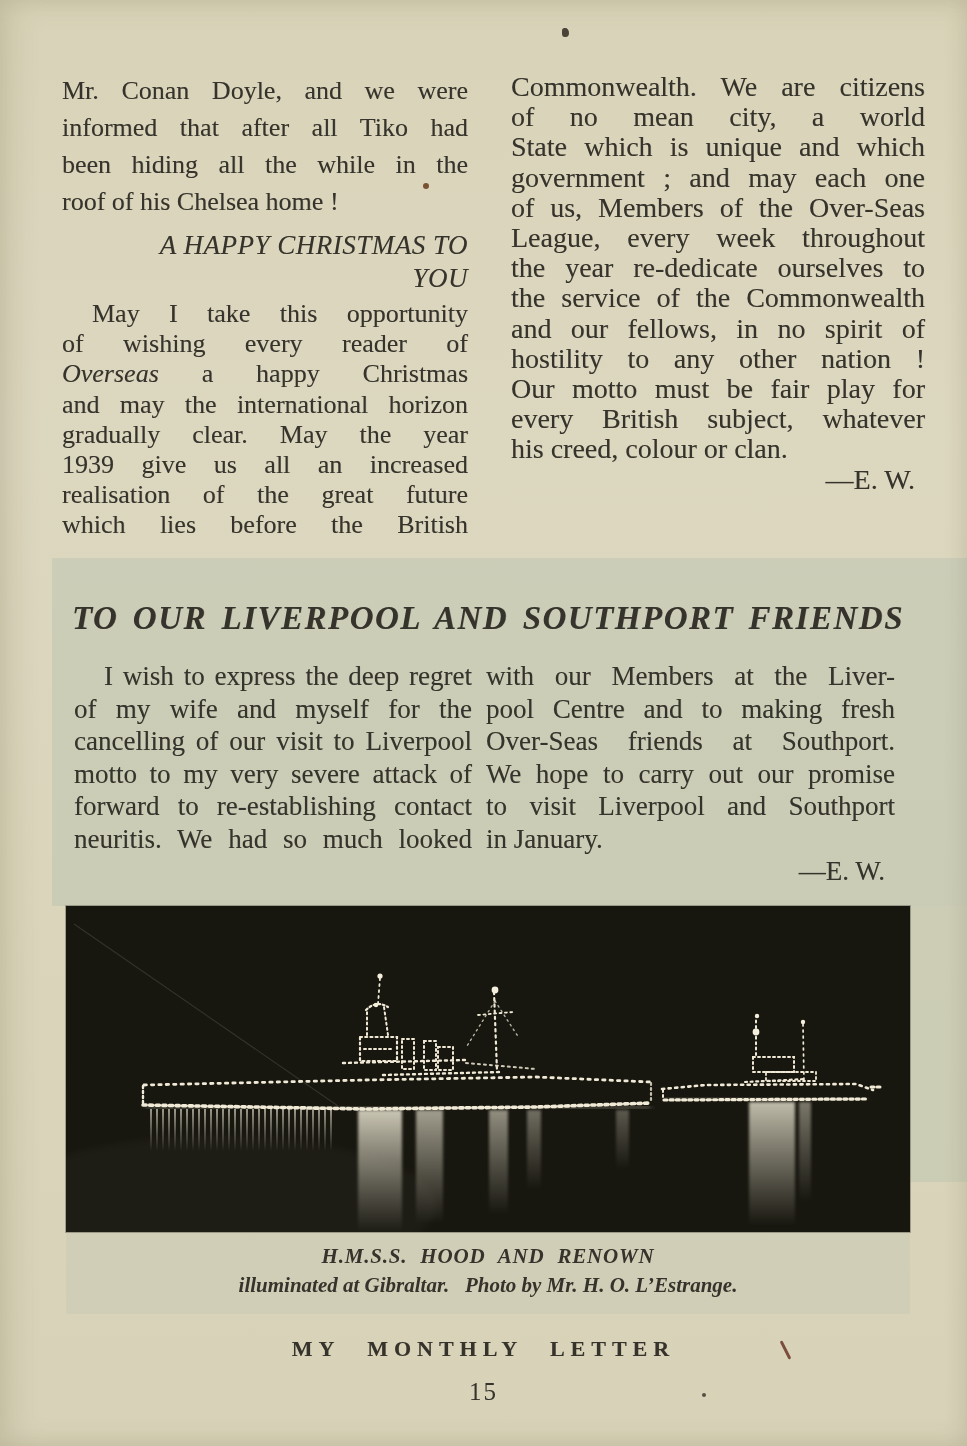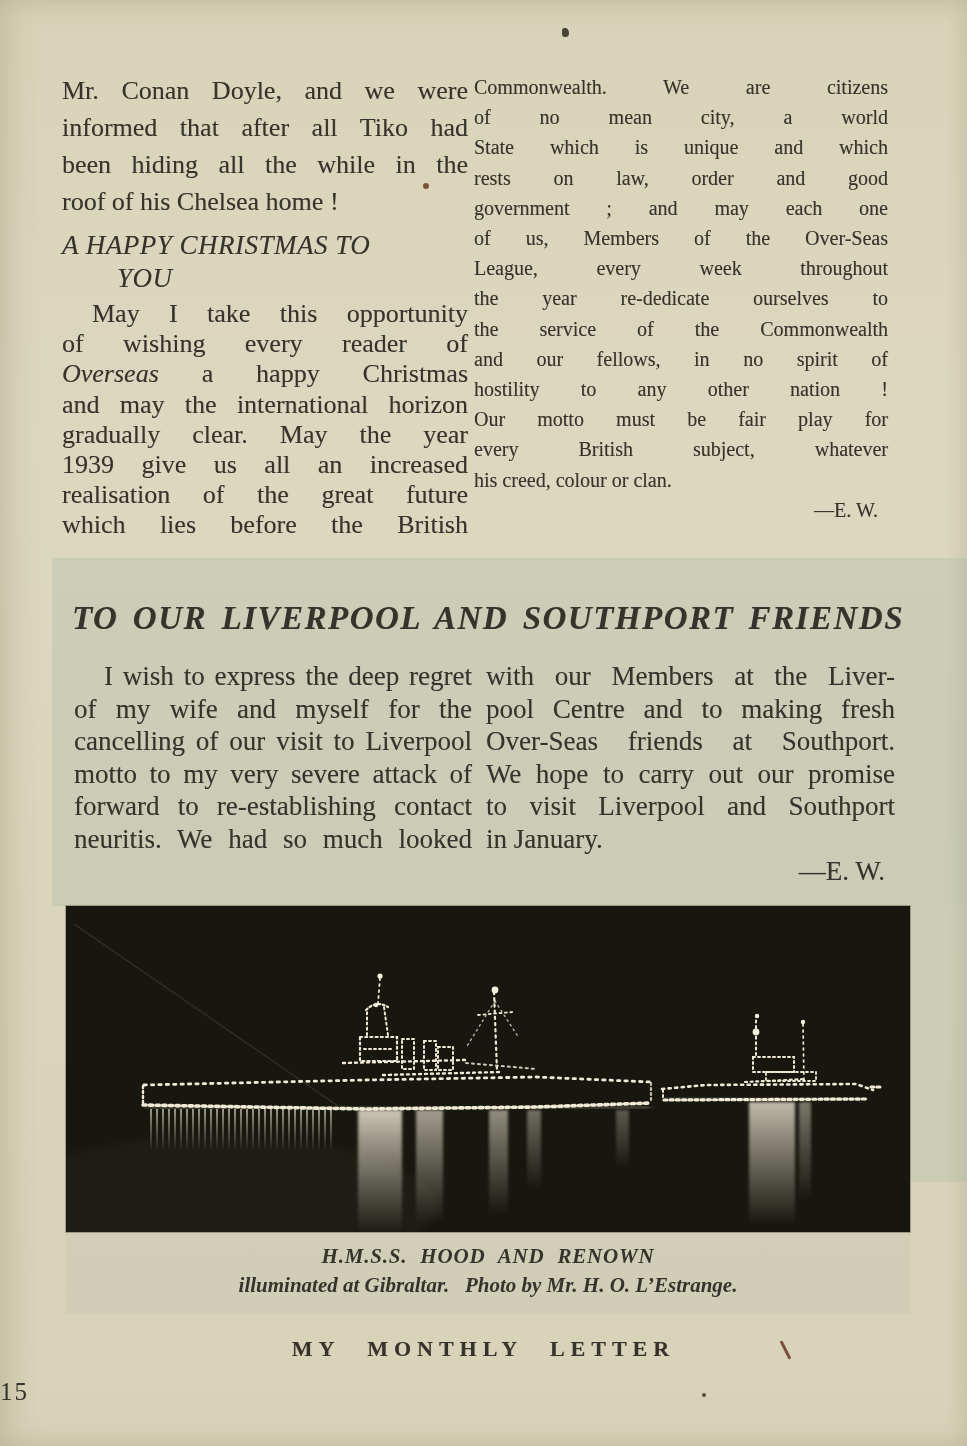--- a/index.html
+++ b/index.html
@@ -24,25 +24,25 @@
     text-align:justify; text-align-last:justify; text-justify:inter-word;
     text-shadow:0.35px 0.35px 0 rgba(52,50,42,0.30);
   }
   .jline.natural{text-align-last:left;}
   .indent{text-indent:30px;}
   .sig{text-align:right;padding-right:10px;text-shadow:0.35px 0.35px 0 rgba(52,50,42,0.30);}
   .italic{font-style:italic;}
 
   #top-left{position:absolute;left:62px;top:72px;width:406px;font-size:26px;}
   #top-left .para1{line-height:37px;}
-  #top-left .heading{font-style:italic;font-size:27px;line-height:33px;margin-top:9px;letter-spacing:0.5px;text-shadow:0.35px 0.35px 0 rgba(52,50,42,0.30);}
+  #top-left .heading{font-style:italic;font-size:27px;line-height:33px;margin-top:9px;letter-spacing:0.5px;text-shadow:0.35px 0.35px 0 rgba(52,50,42,0.30);text-align:right;}
   #top-left .heading-l2{margin-left:55px;}
   #top-left .para2{line-height:30.2px;margin-top:4px;}
 
-  #top-right{position:absolute;left:474px;top:72px;width:414px;font-size:20px;line-height:30.2px;}
+  #top-right{position:absolute;left:511px;top:72px;width:414px;font-size:28px;line-height:30.2px;}
 
   #section-heading{
     position:absolute;left:72px;top:600px;width:832px;
     font-style:italic;font-weight:bold;font-size:33px;letter-spacing:1.5px;
     text-align:justify;text-align-last:justify;
     text-shadow:0.4px 0.4px 0 rgba(52,50,42,0.30);
   }
   #sec2-left{position:absolute;left:74px;top:660px;width:398px;font-size:27px;line-height:32.5px;}
   #sec2-right{position:absolute;left:486px;top:660px;width:409px;font-size:27px;line-height:32.5px;}
 
@@ -55,21 +55,21 @@
 
   #caption{position:absolute;left:66px;top:1242px;width:844px;text-align:center;font-style:italic;font-weight:bold;}
   #caption-title{font-size:21px;letter-spacing:0.8px;word-spacing:7px;line-height:28px;}
   #caption-sub{font-size:21px;line-height:30px;white-space:pre-wrap;}
 
   #footer-title{
     position:absolute;left:0;top:1336px;width:967px;text-align:center;
     font-weight:bold;font-size:22px;letter-spacing:6px;word-spacing:16px;
     text-shadow:0.3px 0.3px 0 rgba(52,50,42,0.3);
   }
-  #page-number{position:absolute;left:0;top:1378px;width:967px;font-size:25px;letter-spacing:2px;}
+  #page-number{position:absolute;left:0;top:1378px;width:967px;text-align:center;font-size:25px;letter-spacing:2px;}
 
   .speck{position:absolute;border-radius:50%;}
   #speck-top{left:562px;top:28px;width:7px;height:9px;background:#4a4438;border-radius:40% 60% 55% 45%;}
   #speck-para{left:423px;top:183px;width:6px;height:6px;background:#7a5233;}
   #speck-foot{left:702px;top:1393px;width:4px;height:4px;background:#565044;}
   #pen-mark{
     position:absolute;left:784px;top:1340px;width:3px;height:20px;
     background:#7c4c3c;transform:rotate(-27deg);border-radius:2px;
   }
 </style>
@@ -113,21 +113,20 @@
         </div>
     </div>
   </div>
 
   <div id="top-right">
     <div>
 
     <div class="jline">Commonwealth. We are citizens</div>
         <div class="jline">of no mean city, a world</div>
         <div class="jline">State which is unique and which</div>
-        <div class="jline">rests on law, order and good</div>
         <div class="jline">government ; and may each one</div>
         <div class="jline">of us, Members of the Over-Seas</div>
         <div class="jline">League, every week throughout</div>
         <div class="jline">the year re-dedicate ourselves to</div>
         <div class="jline">the service of the Commonwealth</div>
         <div class="jline">and our fellows, in no spirit of</div>
         <div class="jline">hostility to any other nation !</div>
         <div class="jline">Our motto must be fair play for</div>
         <div class="jline">every British subject, whatever</div>
       </div>

